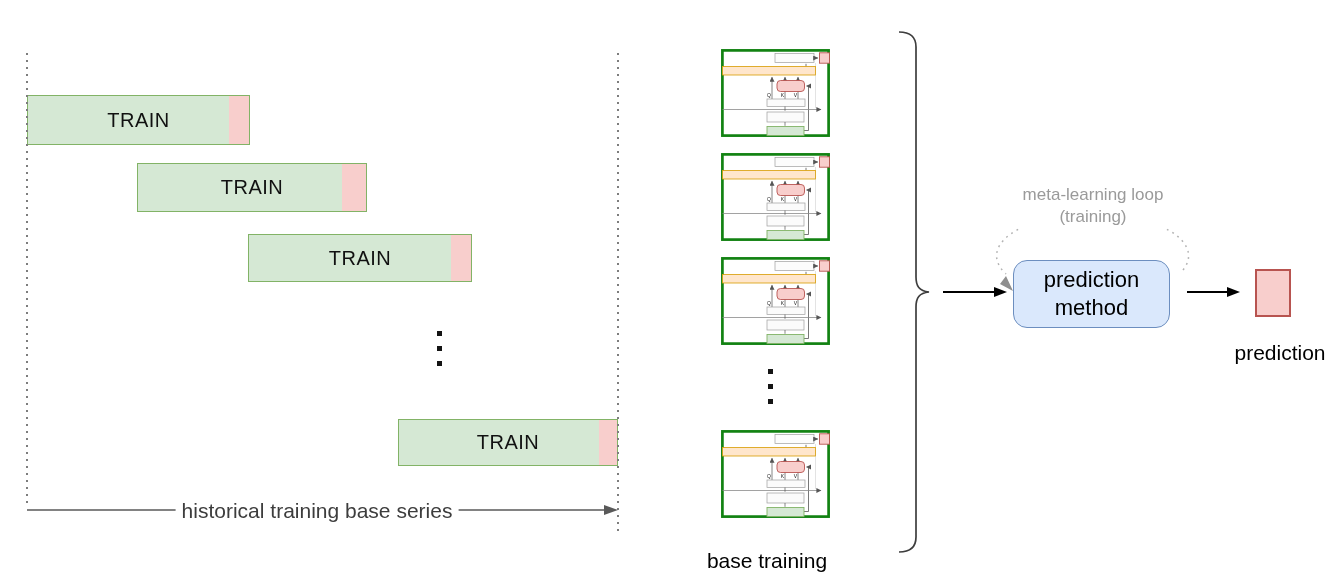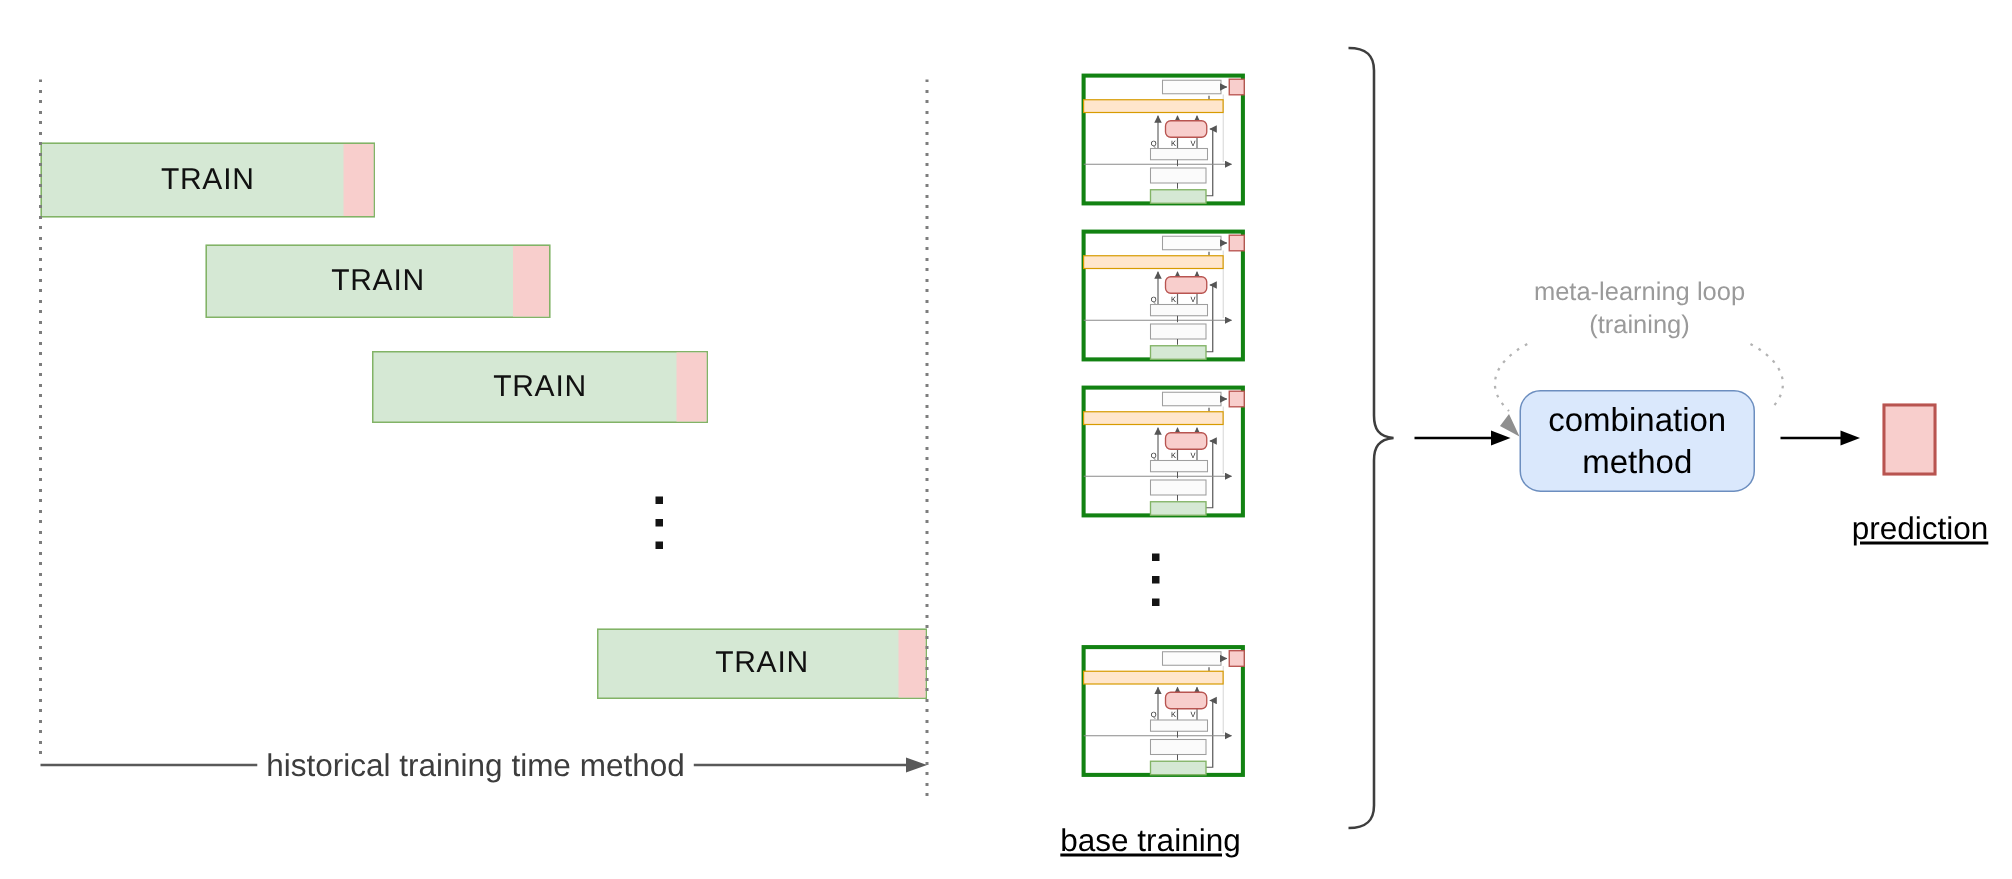--- a/index.html
+++ b/index.html
@@ -27,21 +27,21 @@
   
   .thumb{position:absolute;width:109px;height:88px;z-index:2;}
   .thumb svg{display:block;overflow:visible;}
   
   #overlay{position:absolute;left:0;top:0;z-index:4;pointer-events:none;}
   
   .axis-label{
     position:absolute;z-index:5;background:#ffffff;color:#3d3d3d;
     font-size:21px;padding:0 6px;white-space:nowrap;transform:translate(-50%,-50%);
   }
-  .caption{position:absolute;z-index:5;color:#000;font-size:21px;white-space:nowrap;transform:translateX(-50%);text-decoration:underline;}
+  .caption{position:absolute;z-index:5;color:#000;font-size:21px;white-space:nowrap;transform:translateX(-50%);}
   .combo-box{
     position:absolute;left:1013px;top:260px;width:157px;height:68px;z-index:5;
     background:#dae8fc;border:1.6px solid #6c8ebf;border-radius:14px;box-sizing:border-box;
     display:flex;align-items:center;justify-content:center;text-align:center;
     font-size:22px;line-height:28px;color:#000;padding:0 14px;
   }
   .meta-label{
     position:absolute;left:1018px;top:184px;width:150px;z-index:5;
     text-align:center;color:#9a9a9a;font-size:17px;line-height:22px;background:#ffffff;
   }
@@ -76,21 +76,21 @@
         <span class="bar-label">TRAIN</span>
       </div>
     </div>
 
   <div class="vdots" style="left:437px;top:331px;">
       <i></i>
       <i></i>
       <i></i>
     </div>
 
-  <div class="axis-label" style="left:317px;top:511px;">historical training time method</div>
+  <div class="axis-label" style="left:317px;top:511px;">historical training base series</div>
 
   <div id="thumbs-container">
       <div class="thumb" style="left: 721px; top: 49px;">
         <svg width="109" height="88" viewBox="0 0 109 88">
           <defs>
             <marker id="mA" markerWidth="6" markerHeight="6" refX="4.6" refY="2.5" orient="auto" markerUnits="userSpaceOnUse">
               <path d="M0,0 L5,2.5 L0,5 Z" fill="#555"></path>
             </marker>
           </defs>
           <rect x="1.4" y="1.4" width="106.2" height="85.2" fill="#ffffff" stroke="#128212" stroke-width="2.7"></rect>
@@ -237,19 +237,19 @@
 
     <g>
       <line x1="1187" y1="292" x2="1228" y2="292" stroke="#000" stroke-width="1.8"></line>
       <polygon points="1240,292 1227,287 1227,297" fill="#000"></polygon>
     </g>
   </svg>
 
   <div class="meta-label">meta-learning loop (training)</div>
 
   <div class="combo-box">
-    <span>combination method</span>
+    <span>prediction method</span>
   </div>
 
   <div class="pred-box"></div>
   <div class="caption" style="left:1280px;top:341px;">prediction</div>
 
 </div>
 
 </body></html>

